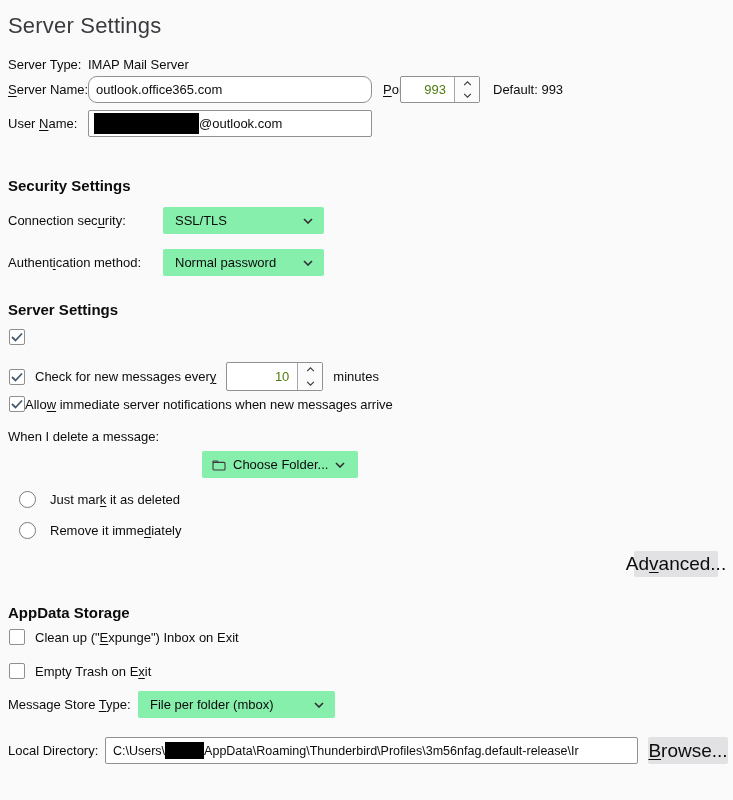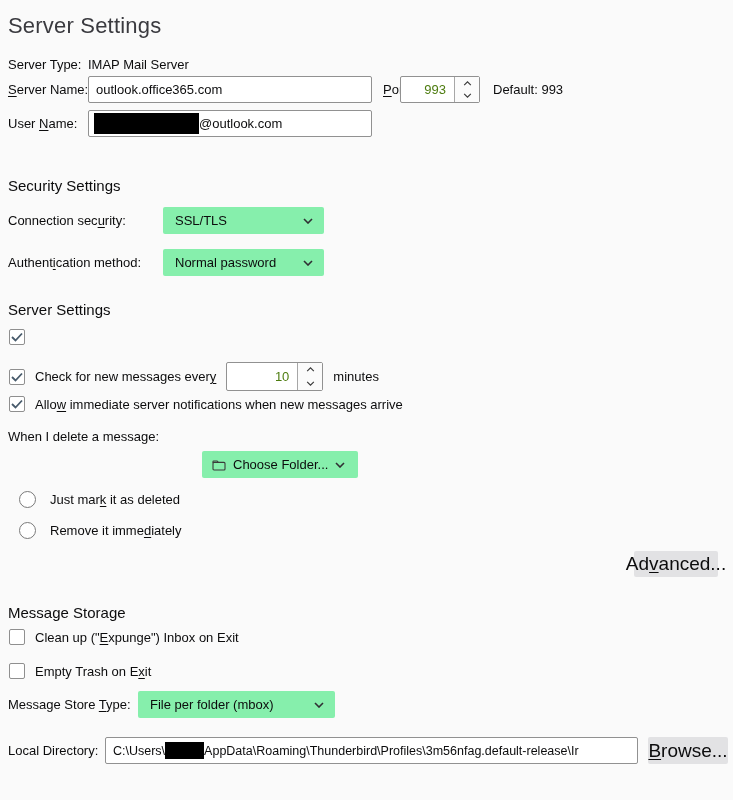--- a/index.html
+++ b/index.html
@@ -2,24 +2,24 @@
 <html><head>
 <meta charset="utf-8">
 <style>
   html,body{margin:0;padding:0;background:#fafafa;}
   body{font-family:"Liberation Sans",sans-serif;color:#0c0c0d;}
   .page{position:relative;width:733px;height:800px;background:#fafafa;overflow:hidden;}
   .abs{position:absolute;}
   .lbl{font-size:13px;white-space:nowrap;}
   .lh27{line-height:27px;}
   .title{font-size:22px;font-weight:300;color:#3a3a3f;margin:0;letter-spacing:.2px;}
-  .heading{font-size:15px;font-weight:400;margin:0;white-space:nowrap;}
+  .heading{font-size:15px;font-weight:700;margin:0;white-space:nowrap;}
   .textbox{background:#fff;border:1px solid #919191;border-radius:2px;box-sizing:border-box;
            font-size:13px;padding:0 7px;font-family:inherit;color:#0c0c0d;}
-  input.textbox{outline:none;}
+  input.textbox{outline:none;border-radius:9px;}
   .fakebox{display:flex;align-items:center;overflow:hidden;white-space:nowrap;}
   .redaction{background:#000;display:inline-block;flex:none;}
   .select{background:#86efac;border-radius:2px;box-sizing:border-box;display:flex;align-items:center;
           justify-content:space-between;padding:0 11px 0 12px;font-size:13px;cursor:default;}
   .btn{background:#e2e2e4;border-radius:2px;box-sizing:border-box;display:flex;align-items:center;
        justify-content:center;font-size:19px;cursor:default;white-space:nowrap;}
   .spinner{display:flex;background:#fff;border:1px solid #919191;border-radius:2px;box-sizing:border-box;}
   .spinner input{border:none;outline:none;min-width:0;flex:1;text-align:right;padding:0 8px 0 4px;
                  font-size:13px;font-family:inherit;background:transparent;color:#4d7c0f;}
   .spinbtns{width:24px;border-left:1px solid #a7a7a7;display:flex;flex-direction:column;background:#fbfbfb;}
@@ -118,21 +118,21 @@
         <div class="spinbtn">
           <svg width="9" height="5" viewBox="0 0 10 6">
               <polyline points="1,1 5,5 9,1" fill="none" stroke="#3a3a3a" stroke-width="1.4"></polyline>
             </svg>
         </div>
       </div>
     </div>
     <span class="lbl">minutes</span>
   </div>
 
-  <div class="abs row" style="left:9px;top:395px;height:18px;gap:10px">
+  <div class="abs row" style="left:9px;top:395px;height:18px;">
     <span class="checkbox checked">
       <svg width="12" height="10" viewBox="0 0 12 10">
           <polyline points="1,5 4.5,8.5 11,1.5" fill="none" stroke="#475a6b" stroke-width="1.8"></polyline>
         </svg>
     </span>
     <span class="lbl">Allo<u>w</u> immediate server notifications when new messages arrive</span>
   </div>
 
   <div class="abs lbl" style="left:8px;top:429px">When I delete a message:</div>
 
@@ -154,21 +154,21 @@
 
   <div class="abs row" style="left:19px;top:521px;height:18px;gap:14px">
     <span class="radio"></span>
     <span class="lbl">Remove it imme<u>d</u>iately</span>
   </div>
 
   <div class="abs btn" style="left:634px;top:551px;width:84px;height:26px">
     <span>Ad<u>v</u>anced...</span>
   </div>
 
-  <h2 class="abs heading" style="left:8px;top:604px">Message Storage</h2>
+  <h2 class="abs heading" style="left:8px;top:604px">AppData Storage</h2>
 
   <div class="abs row" style="left:9px;top:628px;height:18px;gap:10px">
     <span class="checkbox">
       <svg width="12" height="10" viewBox="0 0 12 10">
           <polyline points="1,5 4.5,8.5 11,1.5" fill="none" stroke="#475a6b" stroke-width="1.8"></polyline>
         </svg>
     </span>
     <span class="lbl">Clean up ("<u>E</u>xpunge") Inbox on Exit</span>
   </div>
 

